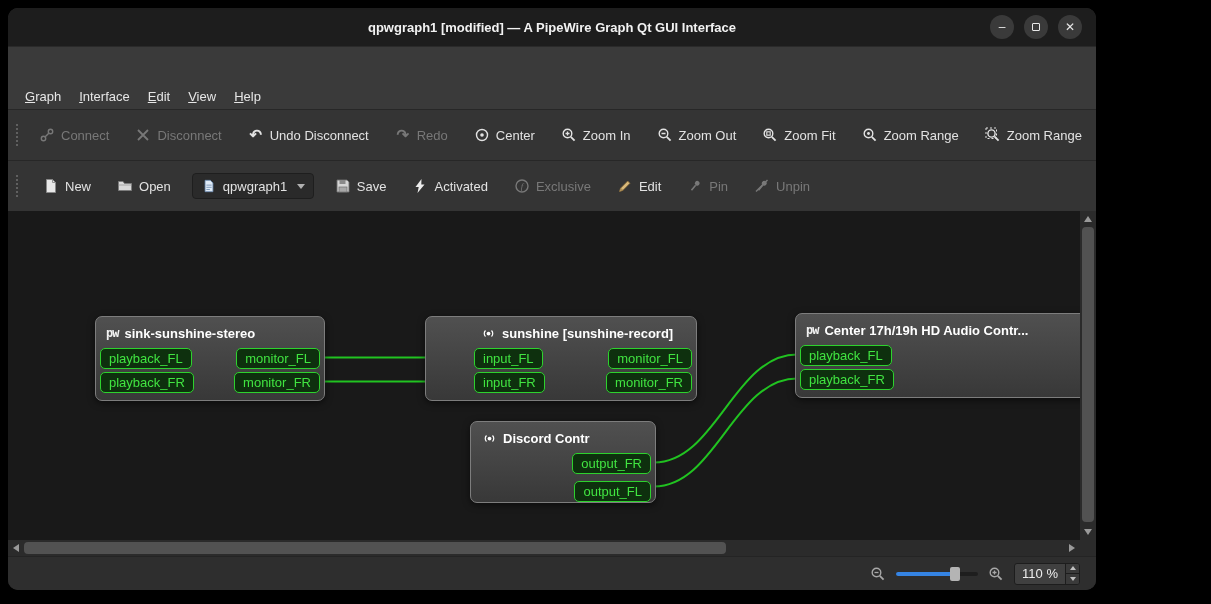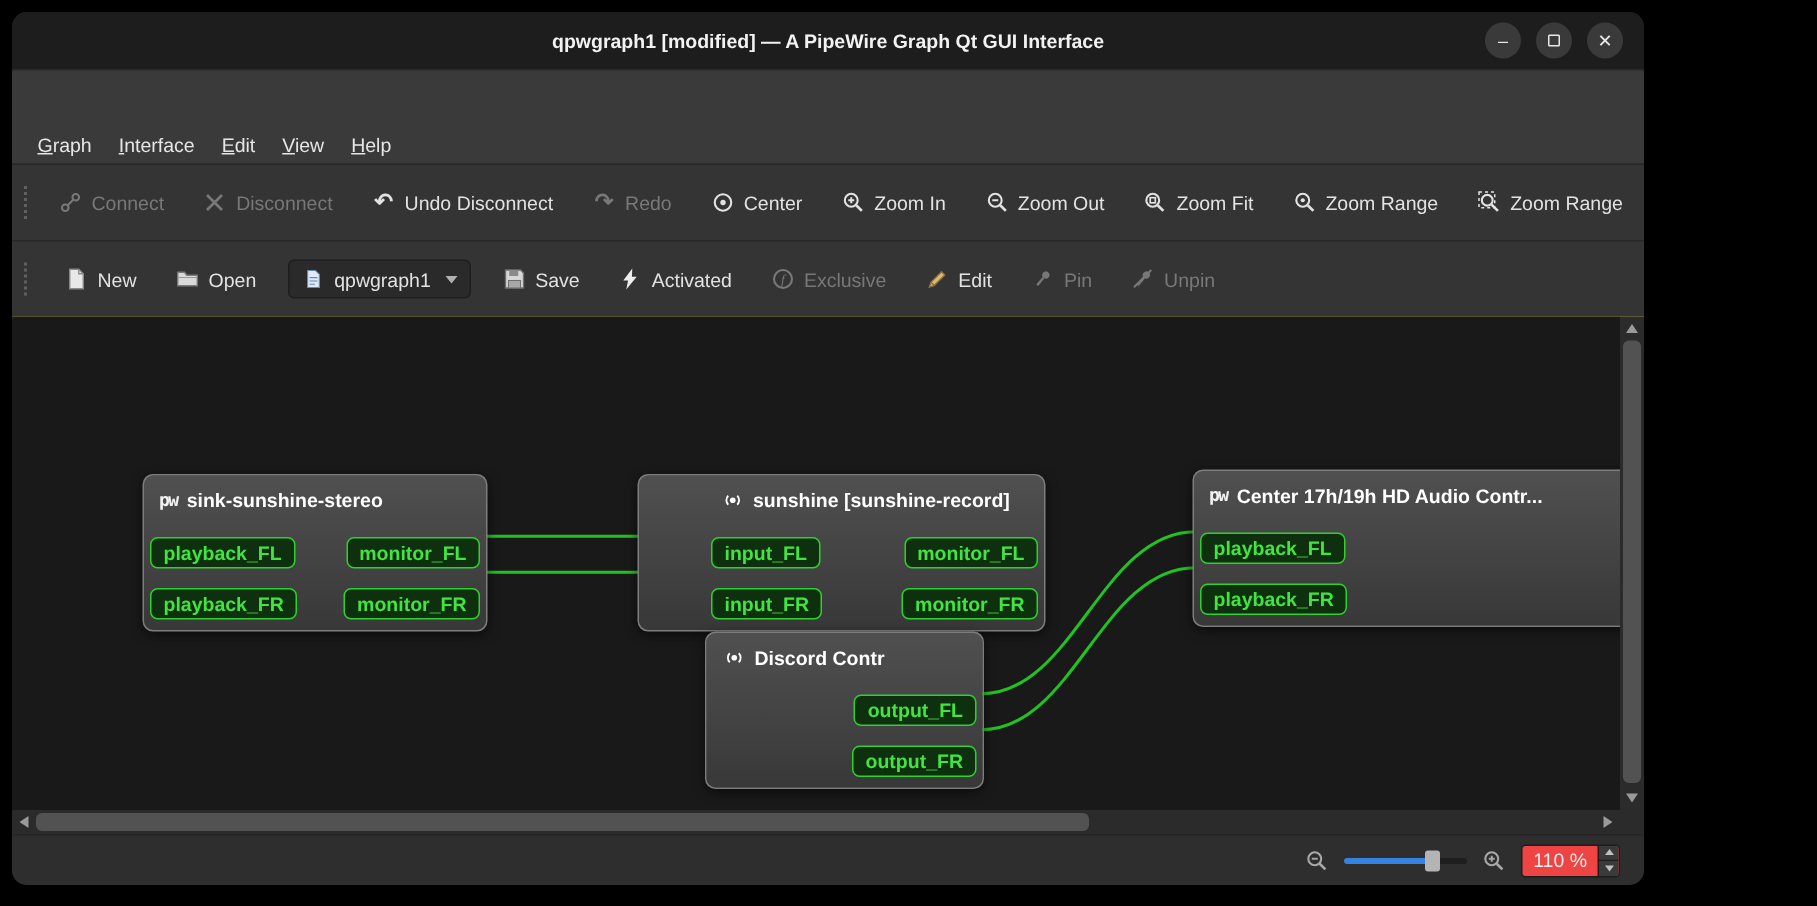--- a/index.html
+++ b/index.html
@@ -22,28 +22,28 @@
   .toolbar { flex:0 0 38px; background:#343434; border-top:1px solid #272727; display:flex; align-items:center; gap:8px; padding:12px 6px; }
   .tb-handle { width:6px; height:22px; border-left:2px dotted #606060; margin:0 4px 0 2px; }
   .tb-btn { display:flex; align-items:center; gap:6px; padding:5px 9px; border-radius:3px; color:#e2e2e2; white-space:nowrap; }
   .tb-btn.disabled { color:#787878; }
   .ticon { width:16px; height:16px; display:flex; align-items:center; justify-content:center; flex:0 0 auto; }
   .uglyph { font-size:15px; font-weight:bold; line-height:16px; }
   .combo { display:flex; align-items:center; gap:6px; background:#2a2a2a; border:1px solid #1e1e1e; border-radius:4px; padding:4px 8px; min-width:122px; margin:0 4px; }
   .combo-arrow { margin-left:auto; width:0; height:0; border-left:4px solid transparent; border-right:4px solid transparent; border-top:5px solid #b0b0b0; }
 
   
-  .content { position:relative; flex:1 1 auto; background:#fde047; }
+  .content { position:relative; flex:1 1 auto; background:#fca5a5; }
   .canvas { position:absolute; left:0; top:0; right:16px; bottom:16px; background:#191919; overflow:hidden; }
   .edges { position:absolute; left:0; top:0; }
 
   .node { position:absolute; background:linear-gradient(#505050,#383838); border:1px solid #7d7d7d; border-radius:7px; box-shadow:0 2px 7px rgba(0,0,0,.55); }
   .node-header { height:28px; display:flex; align-items:center; gap:6px; padding:4px 10px 0; color:#ffffff; font-weight:bold; white-space:nowrap; overflow:hidden; }
   .pw-glyph { font-family:"DejaVu Sans Mono",monospace; font-size:12px; font-weight:bold; color:#f2f2f2; letter-spacing:-1px; }
-  .port-row { display:flex; justify-content:space-between; padding:0 4px; margin-top:13px;font-weight:bold; }
+  .port-row { display:flex; justify-content:space-between; padding:0 4px; margin-top:3px; }
   .port-row.only-right { justify-content:flex-end; }
   .port-row.only-left { justify-content:flex-start; }
   .port { border:1px solid #2dd22d; background:#0e300e; color:#41e441; border-radius:5px; padding:1px 8px; line-height:17px; white-space:nowrap; }
 
   
   .vscroll { position:absolute; right:0; top:0; bottom:16px; width:16px; background:#2b2b2b; }
   .hscroll { position:absolute; left:0; right:16px; bottom:0; height:16px; background:#2b2b2b; }
   .corner { position:absolute; right:0; bottom:0; width:16px; height:16px; background:#2b2b2b; }
   .v-handle { position:absolute; left:2px; right:2px; top:16px; height:calc(100% - 34px); background:#525252; border-radius:4px; }
   .h-handle { position:absolute; top:2px; bottom:2px; left:16px; width:702px; background:#525252; border-radius:4px; }
@@ -52,21 +52,21 @@
   .tri-down { width:0;height:0;border-left:4px solid transparent;border-right:4px solid transparent;border-top:6px solid #9a9a9a; }
   .tri-left { width:0;height:0;border-top:4px solid transparent;border-bottom:4px solid transparent;border-right:6px solid #9a9a9a; }
   .tri-right { width:0;height:0;border-top:4px solid transparent;border-bottom:4px solid transparent;border-left:6px solid #9a9a9a; }
 
   
   .statusbar { flex:0 0 34px; background:#2e2e2e; border-top:1px solid #242424; display:flex; align-items:center; justify-content:flex-end; gap:10px; padding:0 16px; }
   .slider { position:relative; width:82px; height:16px; display:flex; align-items:center; }
   .slider-track { width:100%; height:4px; background:#1e1e1e; border-radius:2px; }
   .slider-fill { position:absolute; left:0; top:6px; width:72%; height:4px; background:#3584e4; border-radius:2px; }
   .slider-handle { position:absolute; left:calc(72% - 5px); top:1px; width:10px; height:14px; background:#b4b4b4; border-radius:2px; }
-  .spinbox { display:flex; align-items:stretch; height:22px; background:#ef4444; border:1px solid #1d1d1d; border-radius:3px; overflow:hidden;text-align:right; }
+  .spinbox { display:flex; align-items:stretch; height:22px; background:#404040; border:1px solid #1d1d1d; border-radius:3px; overflow:hidden;text-align:right; }
   .spin-value { display:flex; align-items:center; padding:0 7px; color:#ededed; }
   .spin-arrows { display:flex; flex-direction:column; border-left:1px solid #1d1d1d; width:14px; }
   .spin-btn { flex:1; background:#3a3a3a; display:flex; align-items:center; justify-content:center; }
   .spin-btn + .spin-btn { border-top:1px solid #1d1d1d; }
   .spin-tri-up { width:0;height:0;border-left:3px solid transparent;border-right:3px solid transparent;border-bottom:4px solid #c0c0c0; }
   .spin-tri-down { width:0;height:0;border-left:3px solid transparent;border-right:3px solid transparent;border-top:4px solid #c0c0c0; }
 
   svg { display:block; }
 </style>
 </head>
@@ -357,25 +357,25 @@
       <div class="node" style="left:462px; top:210px; width:186px;">
         <div class="node-header">
           <span class="ticon">
             <svg width="15" height="15" viewBox="0 0 16 16">
                 <circle cx="8" cy="8" r="2" fill="#ffffff"></circle>
                 <path d="M4.8 4.8 a4.5 4.5 0 0 0 0 6.4 M11.2 4.8 a4.5 4.5 0 0 1 0 6.4" fill="none" stroke="#ffffff" stroke-width="1.3"></path>
               </svg>
           </span>
           <span>Discord Contr</span>
         </div>
+        <div class="port-row only-right" style="margin-bottom:7px;">
+          <span class="port">output_FR</span>
+        </div>
         <div class="port-row only-right">
           <span class="port">output_FL</span>
-        </div>
-        <div class="port-row only-right" style="margin-bottom:7px;">
-          <span class="port">output_FR</span>
         </div>
       </div>
     </div>
 
     <div class="vscroll">
       <div class="sb-arrow" style="top:0;">
           <span class="tri-up"></span>
         </div>
       <div class="v-handle"></div>
       <div class="sb-arrow" style="bottom:0;">

